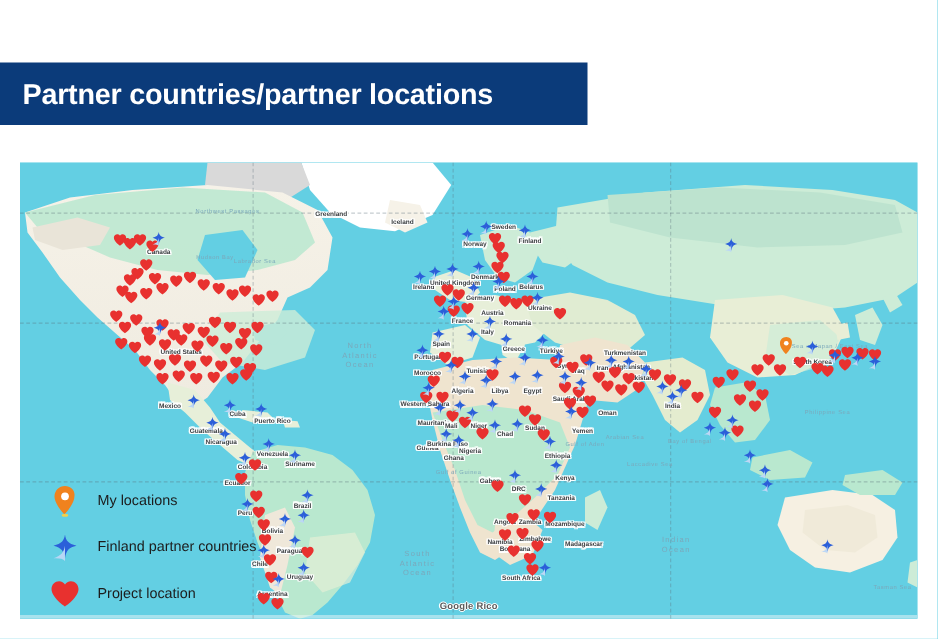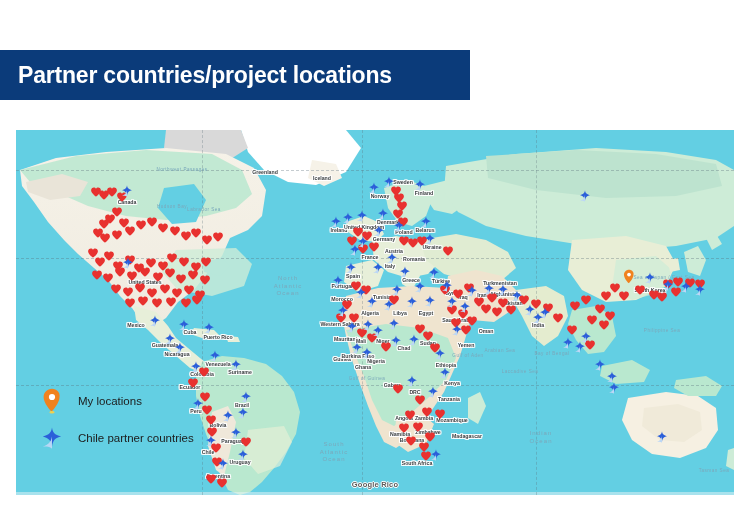--- a/index.html
+++ b/index.html
@@ -64,21 +64,21 @@
     font-size:7.5px;color:#5b5b5b;font-weight:bold;letter-spacing:.2px;
     text-shadow:-1px 0 #ffffff,1px 0 #ffffff,0 -1px #ffffff,0 1px #ffffff;
   }
   .grid-line{position:absolute;border-top:1px dashed rgba(90,110,120,.35);left:0;right:0;}
   .grid-line-v{position:absolute;border-left:1px dashed rgba(90,110,120,.30);top:0;bottom:0;}
 </style>
 </head>
 <body>
 
 <div id="title-banner">
-  <span id="title-text">Partner countries/project locations</span>
+  <span id="title-text">Partner countries/partner locations</span>
 </div>
 
 <div id="map-frame">
 
   <svg id="map-canvas" viewBox="0 0 718 365" preserveAspectRatio="none">
     <defs>
       <linearGradient id="landg" x1="0" y1="0" x2="0" y2="1">
         <stop offset="0%" stop-color="#f6f2e8"></stop>
         <stop offset="100%" stop-color="#efebe0"></stop>
       </linearGradient>
@@ -1491,17 +1491,26 @@
   </div>
 
   <div class="legend-row">
     <span class="legend-icon">
       <svg width="24" height="24" viewBox="0 0 24 24">
         <path d="M12 1.6c.7 4.9 2.4 7.3 9.2 8.9-5.9 1.2-8.3 3.5-9.2 10.1
                  -1-5.9-2.8-8.4-9.2-10.1C9.4 8.9 11.2 6.6 12 1.6z" fill="#2b5fd9"></path>
         <path d="M12 10.5c-1 5-2.8 7.9-9.2 10.1 4.3-.2 7.7.3 9.2 2.1z" fill="#bcd7f5" opacity=".95"></path>
       </svg>
     </span>
-    <span class="legend-label">Chile partner countries</span>
+    <span class="legend-label">Finland partner countries</span>
   </div>
 
+  <div class="legend-row">
+    <span class="legend-icon">
+      <svg width="24" height="22" viewBox="0 0 24 22">
+        <path d="M12 21.2S1.2 14 1.2 7.2C1.2 3.6 4 1 7.3 1c2 0 3.8 1 4.7 2.6
+                 C12.9 2 14.7 1 16.7 1 20 1 22.8 3.6 22.8 7.2 22.8 14 12 21.2 12 21.2z" fill="#e8312f"></path>
+      </svg>
+    </span>
+    <span class="legend-label">Project location</span>
+  </div>
 
 </div>
 
 </body></html>

